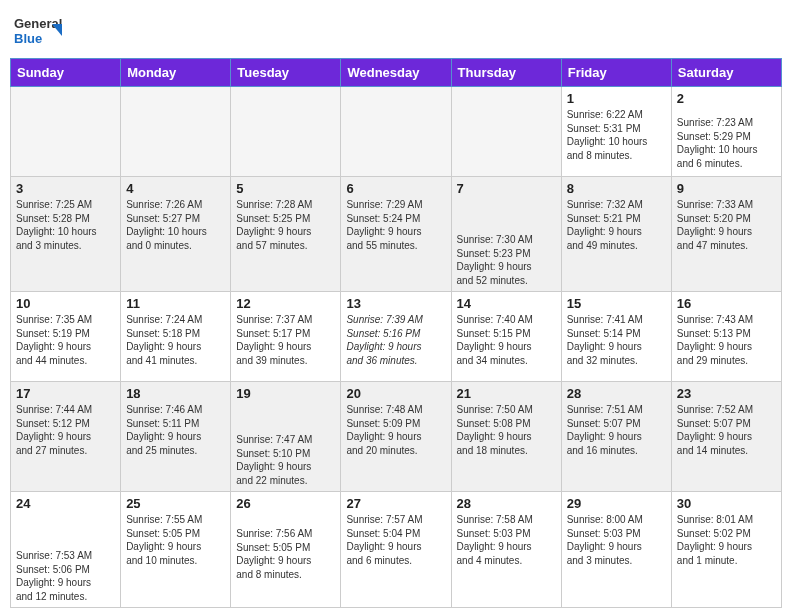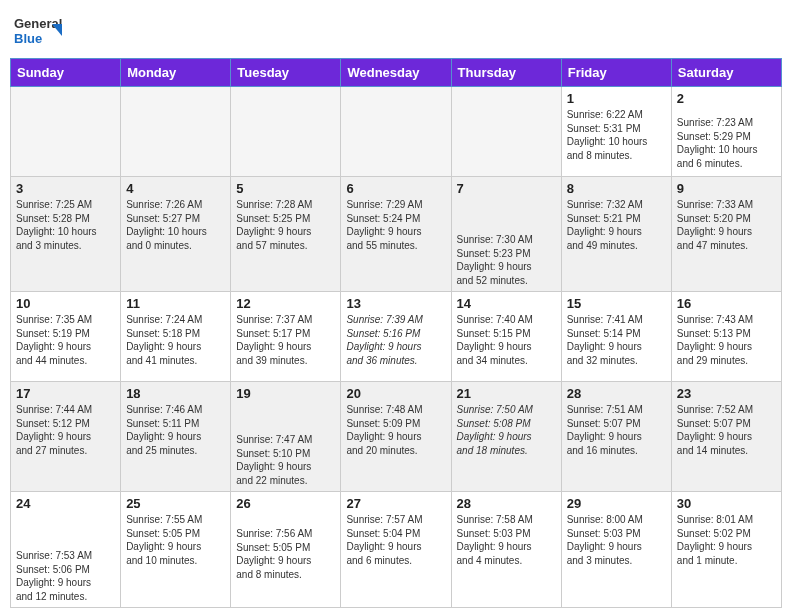--- a/index.html
+++ b/index.html
@@ -252,21 +252,21 @@
         </td>
         <td>
           <div class="day-number">20</div>
           <div class="day-info" style="white-space: pre-line;">Sunrise: 7:48 AM
 Sunset: 5:09 PM
 Daylight: 9 hours
 and 20 minutes.</div>
         </td>
         <td>
           <div class="day-number">21</div>
-          <div class="day-info" style="white-space: pre-line; font-style: italic;">Sunrise: 7:50 AM
+          <div class="day-info" style="white-space: pre-line;">Sunrise: 7:50 AM
 Sunset: 5:08 PM
 Daylight: 9 hours
 and 18 minutes.</div>
         </td>
         <td>
           <div class="day-number">28</div>
           <div class="day-info" style="white-space: pre-line;">Sunrise: 7:51 AM
 Sunset: 5:07 PM
 Daylight: 9 hours
 and 16 minutes.</div>

